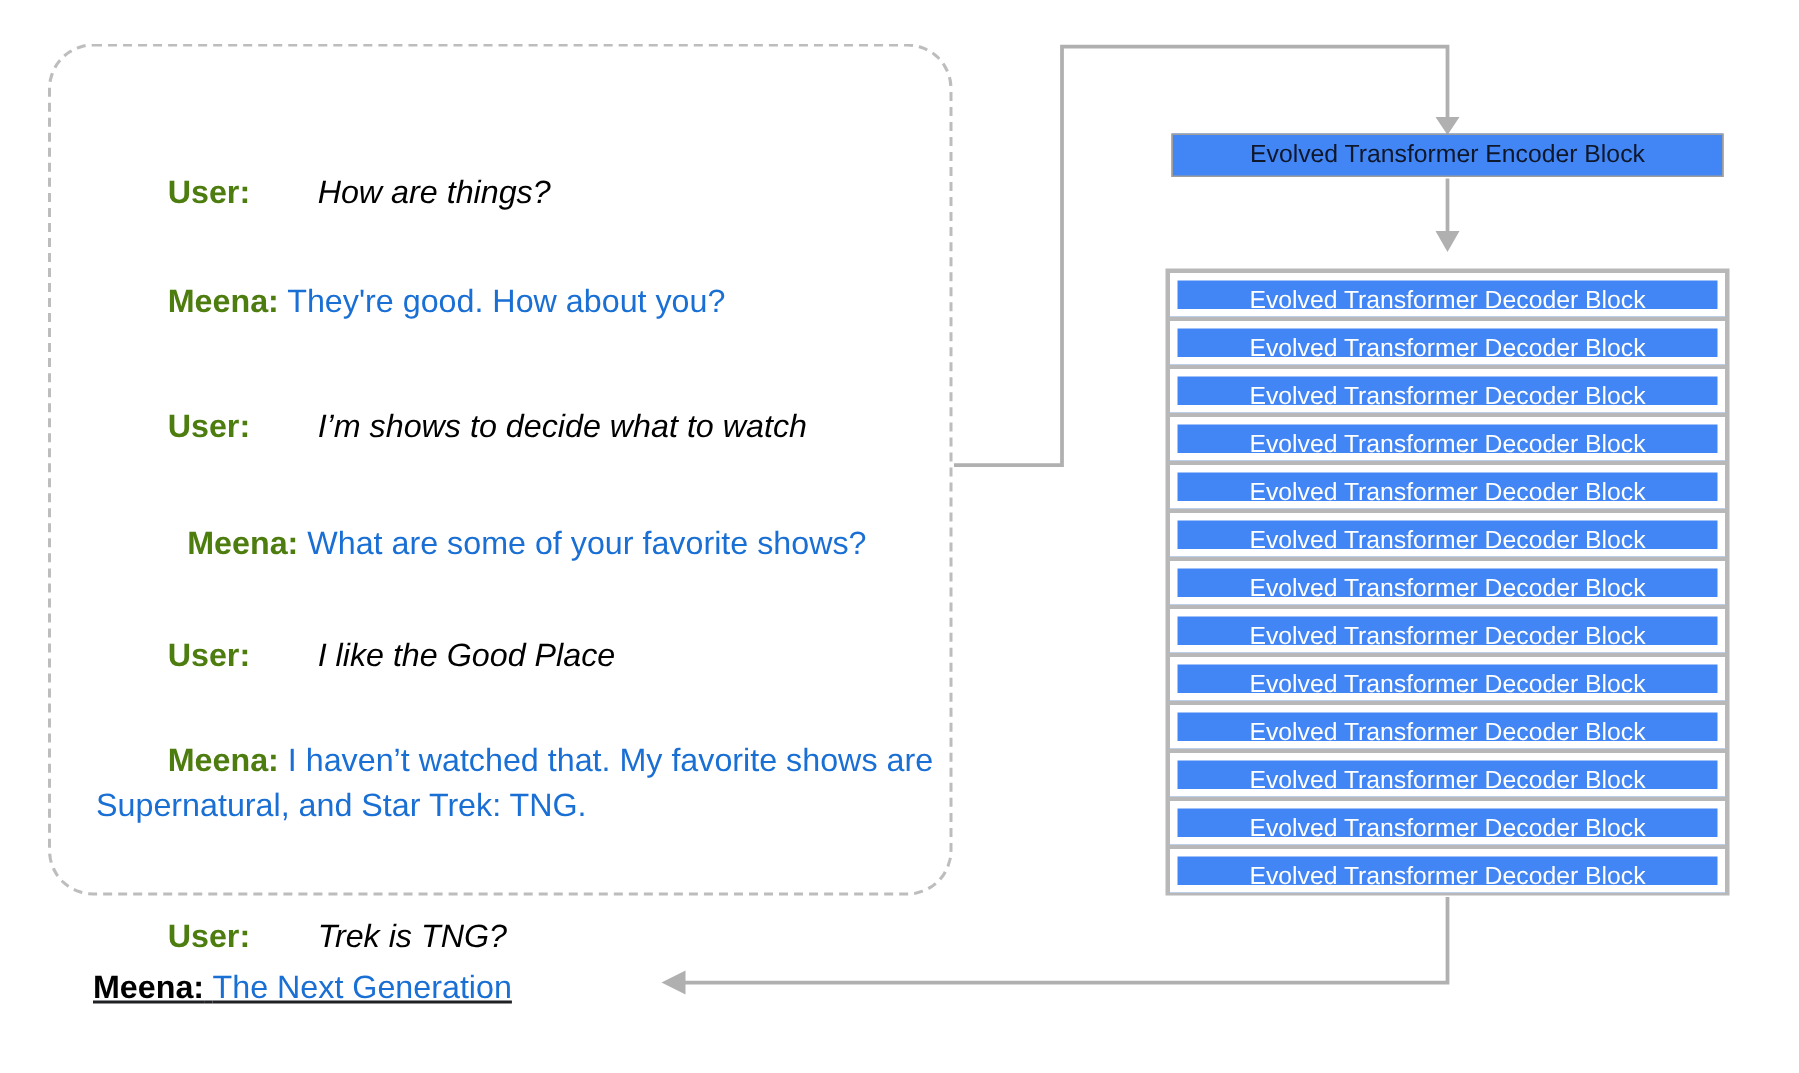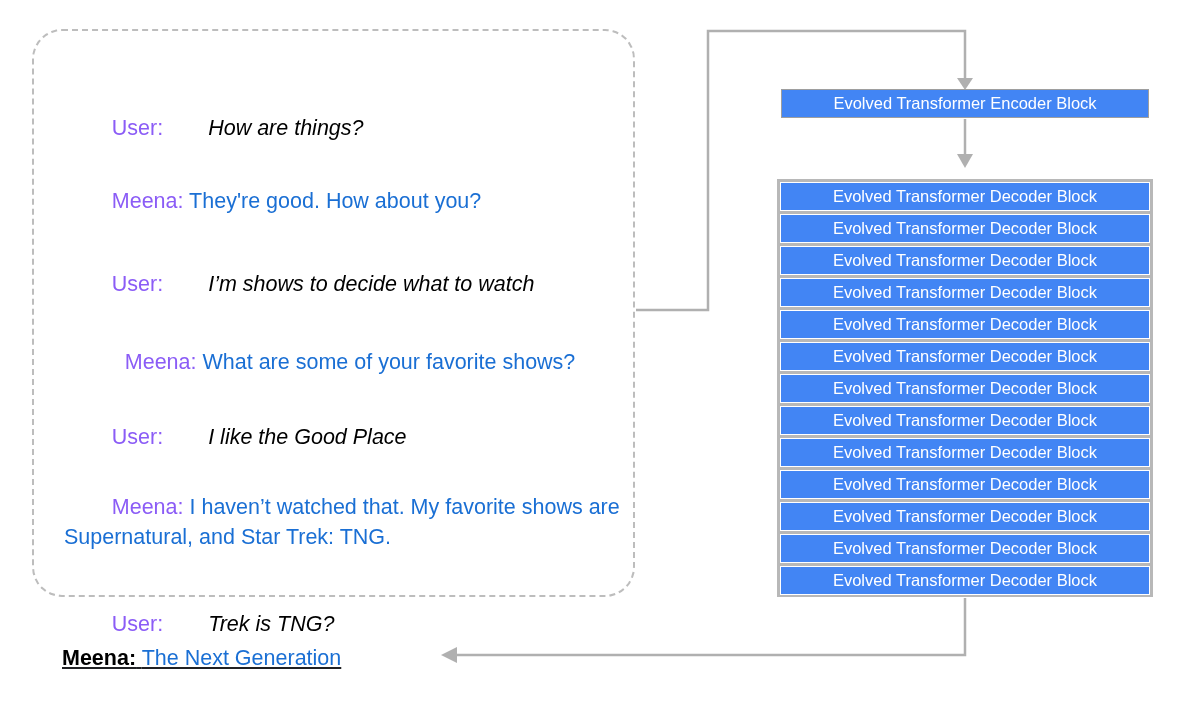--- a/index.html
+++ b/index.html
@@ -43,22 +43,22 @@
     width: 560px;
   }
 
   .turn {
     font-size: 21.5px;
     line-height: 30px;
     color: #202124;
     white-space: pre-wrap;
   }
   .turn .spk {
-    font-weight: normal;
-    color: #8b5cf6;
+    font-weight: bold;
+    color: #4d7c0f;
   }
   .turn .utt-user {
     font-style: italic;
     color: #000000;
     margin-left: 39px;
   }
   .turn .utt-meena {
     color: #1a6fd4;
     font-style: normal;
   }
@@ -89,21 +89,21 @@
   
   .encoder-block {
     position: absolute;
     left: 781px;
     top: 89px;
     width: 368px;
     height: 29px;
     box-sizing: border-box;
     background: #4285f4;
     border: 1px solid #9e9e9e;
-    color: #ffffff;
+    color: #0f172a;
     font-size: 16.5px;
     line-height: 27px;
     text-align: center;
     white-space: nowrap;
   }
 
   .decoder-stack {
     position: absolute;
     left: 777px;
     top: 179px;
@@ -113,21 +113,21 @@
     background: #b8b8b8;
     padding: 3px 3px;
   }
 
   .decoder-block {
     position: relative;
     width: 100%;
     height: 29px;
     box-sizing: border-box;
     background: #4285f4;
-    border: 1px solid #ffffff;
+    border: 5px solid #ffffff;
     color: #ffffff;
     font-size: 16.5px;
     line-height: 27px;
     text-align: center;
     white-space: nowrap;
     margin-bottom: 3px;
   }
   .decoder-block:last-child { margin-bottom: 0; }
 
   

